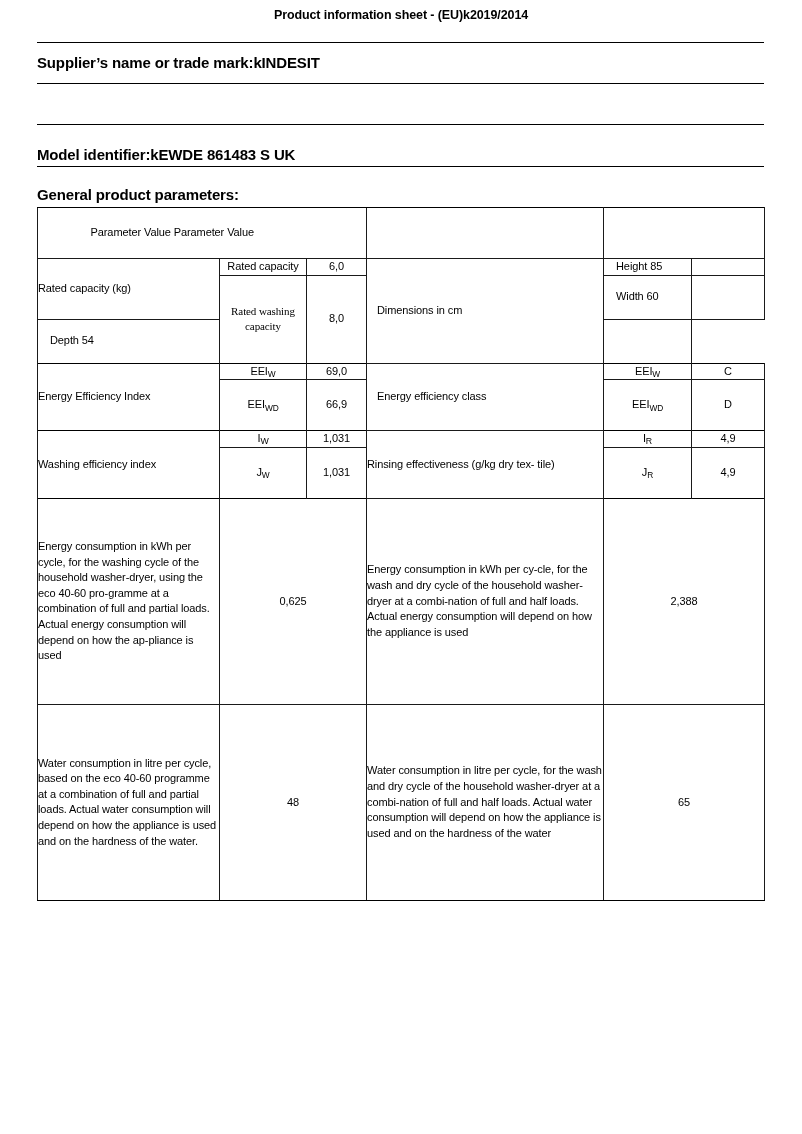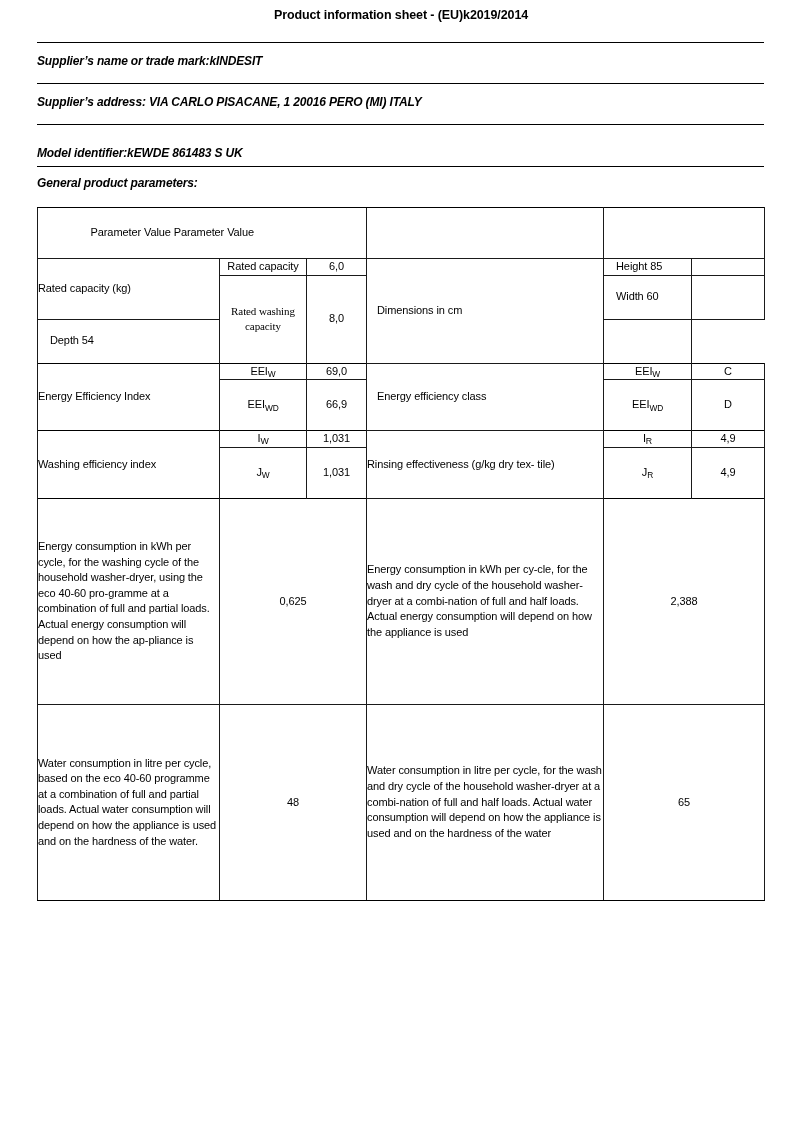--- a/index.html
+++ b/index.html
@@ -39,25 +39,24 @@
     position: absolute;
     left: 37px;
     width: 727px;
     height: 0;
     border-top: 1.6px solid #000000;
   }
 
   .info-line {
     position: absolute;
     left: 37px;
-    font-size: 12px;
+    font-size: 15px;
     font-weight: bold;
     letter-spacing: -0.15px;
     white-space: nowrap;
-    font-style: italic;
   }
 
   
   .tbl {
     position: absolute;
     left: 37px;
     top: 207px;
     width: 727px;
     border-collapse: collapse;
     table-layout: fixed;
@@ -120,29 +119,28 @@
 <div class="page">
 
   <div class="doc-title">Product information sheet - (EU)k2019/2014</div>
 
   <div class="rule" style="top:42px;"></div>
 
   <div class="info-line" style="top:54px;">Supplier’s name or trade mark:kINDESIT</div>
 
   <div class="rule" style="top:83px;"></div>
 
-  <div class="info-line" style="top:95px;">Supplier’s address: VIA CARLO PISACANE, 1 20016 PERO (MI) ITALY</div>
 
   <div class="rule" style="top:124px;"></div>
 
   <div class="info-line" style="top:146px;">Model identifier:kEWDE 861483 S UK</div>
 
   <div class="rule" style="top:166px;"></div>
 
-  <div class="info-line" style="top:176px;">General product parameters:</div>
+  <div class="info-line" style="top:186px;">General product parameters:</div>
 
   <table class="tbl">
     <colgroup>
       <col style="width:182px;">
       <col style="width:87px;">
       <col style="width:60px;">
       <col style="width:237px;">
       <col style="width:88px;">
       <col style="width:73px;">
     </colgroup>

